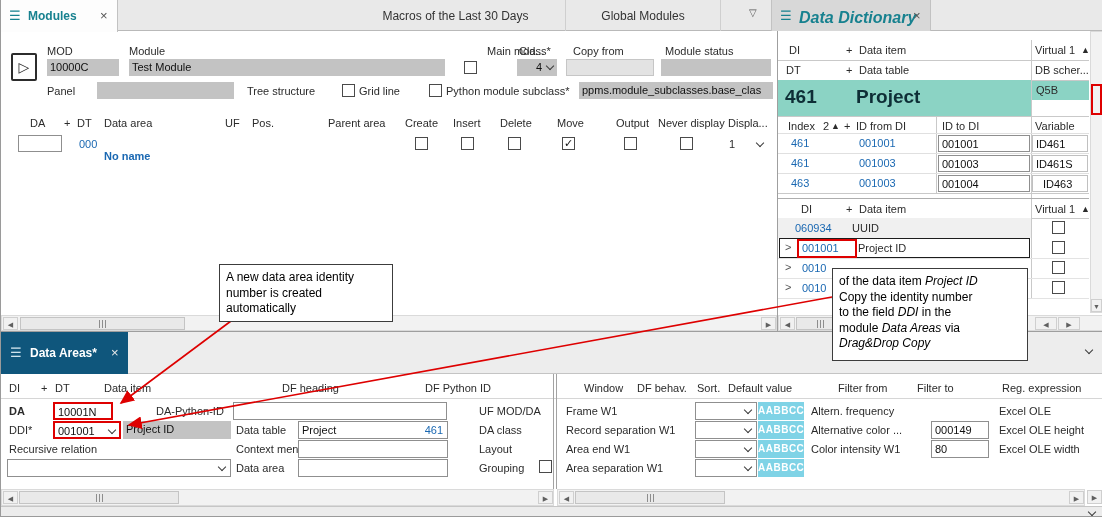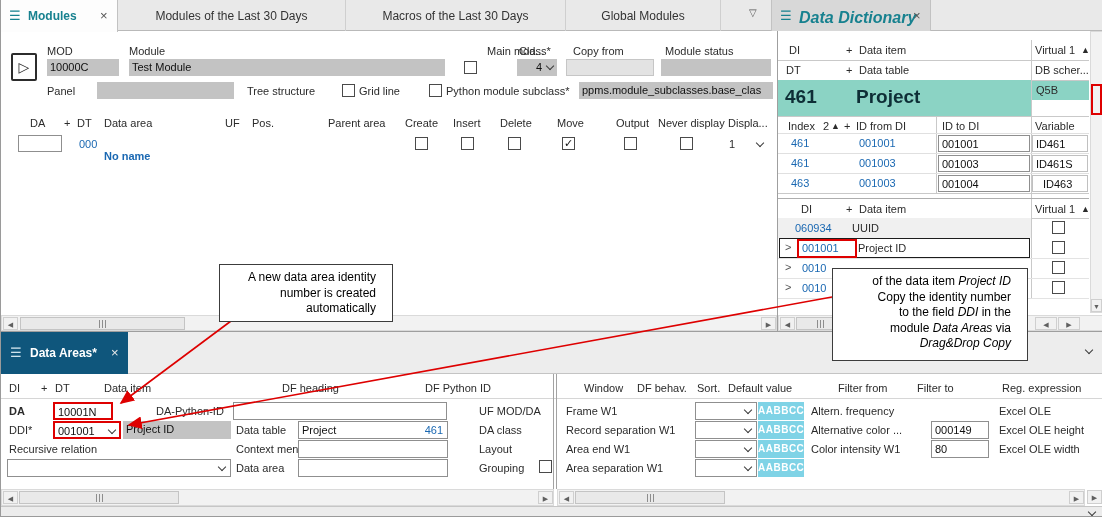--- a/index.html
+++ b/index.html
@@ -34,38 +34,35 @@
              display:flex; align-items:center; justify-content:center; }
   .grip { width:1px; height:8px; background:#8d8d8d; box-shadow:3px 0 #8d8d8d, -3px 0 #8d8d8d; }
   .tabbar { position:absolute; left:0; top:0; width:1102px; height:31px; background:#e9e9e9;
             border-bottom:1px solid #b9b9b9; }
   .tab { position:absolute; top:0; height:31px; }
   .tabmid { display:flex; align-items:center; justify-content:center; font-size:12px; color:#333;
             border-right:1px solid #cfcfcf; }
   .ham { position:absolute; font-size:13px; }
   .closex { position:absolute; font-size:13px; color:#555; }
   .note { position:absolute; background:#fff; border:1px solid #3c3c3c; font-size:12px; color:#000;
-          padding:5px 16px; z-index:60; line-height:1.3;text-align:right; }
+          padding:5px 6px; z-index:60; line-height:1.3; }
   .it { font-style:italic; }
   .redrect { position:absolute; border:2px solid #de0000; z-index:45; }
   .rowdark { position:absolute; border:1px solid #1c1c1c; background:#fff; }
 </style>
 </head>
 <body>
 
 <div id="app">
 
   <div class="tabbar">
     <div class="tab" style="left:0;width:117px;background:#fdfdfd;border-right:1px solid #c2c2c2;height:32px;z-index:5;">
       <span class="ham teal" style="left:8px;top:8px;">☰</span>
       <span class="lbl b teal" style="left:27px;top:9px;font-size:12px;">Modules</span>
       <span class="closex" style="left:99px;top:8px;">×</span>
-    </div>
-    <div class="tab tabmid" style="left:117px;width:228px;">
-      <span>Modules of the Last 30 Days</span>
     </div>
     <div class="tab tabmid" style="left:345px;width:220px;">
       <span>Macros of the Last 30 Days</span>
     </div>
     <div class="tab tabmid" style="left:565px;width:155px;">
       <span>Global Modules</span>
     </div>
     <span class="lbl" style="left:748px;top:7px;color:#555;font-size:10px;">▽</span>
     <div class="tab" style="left:770px;width:160px;background:#d8d8d8;border-left:1px solid #c2c2c2;border-right:1px solid #c2c2c2;">
       <span class="ham teal" style="left:8px;top:8px;">☰</span>

